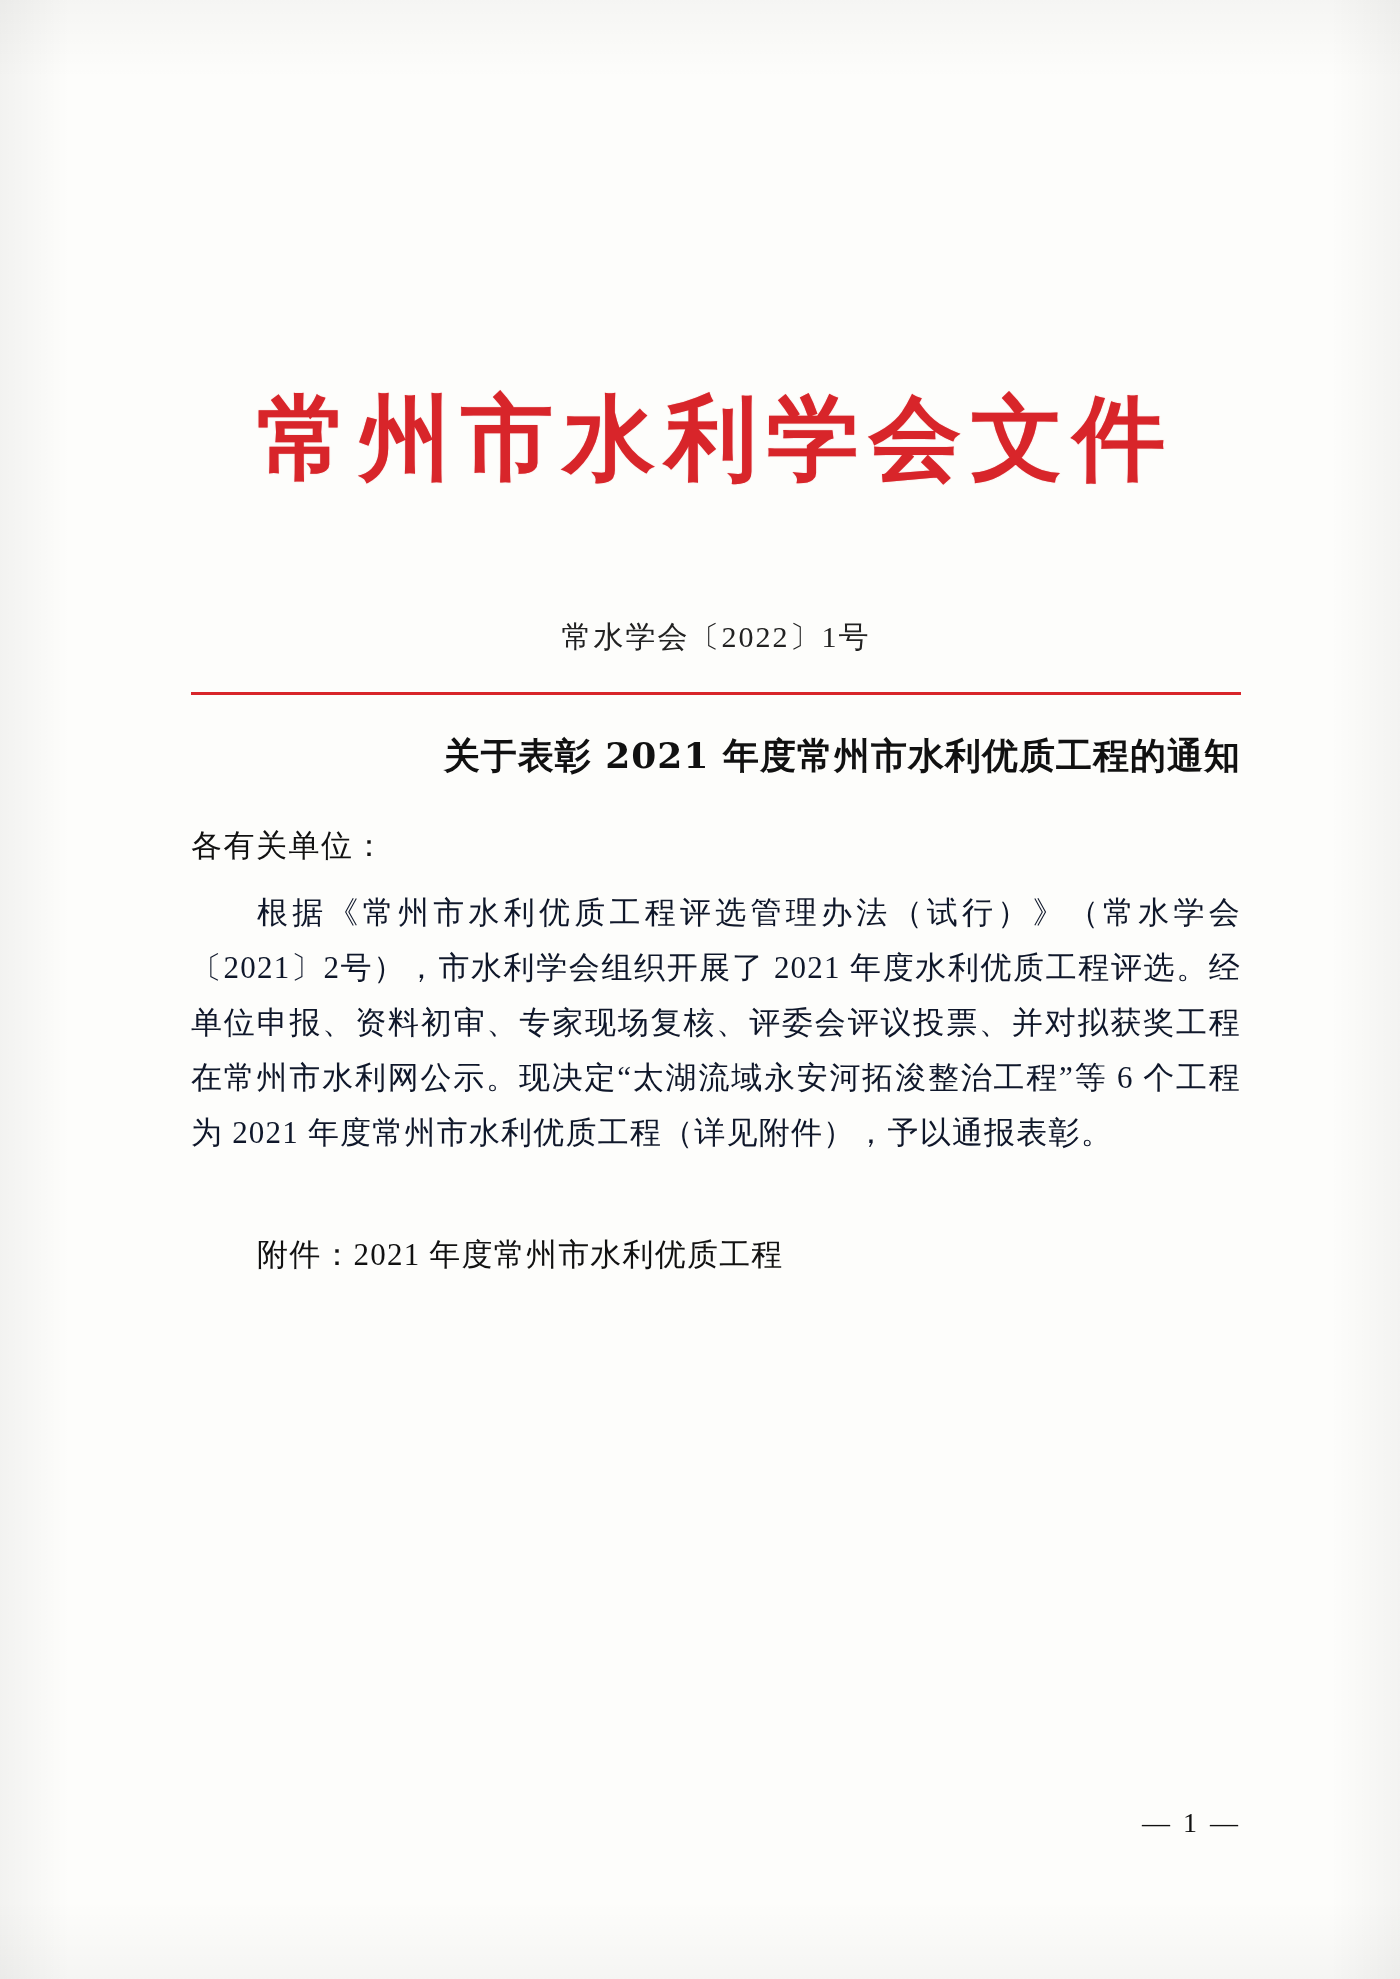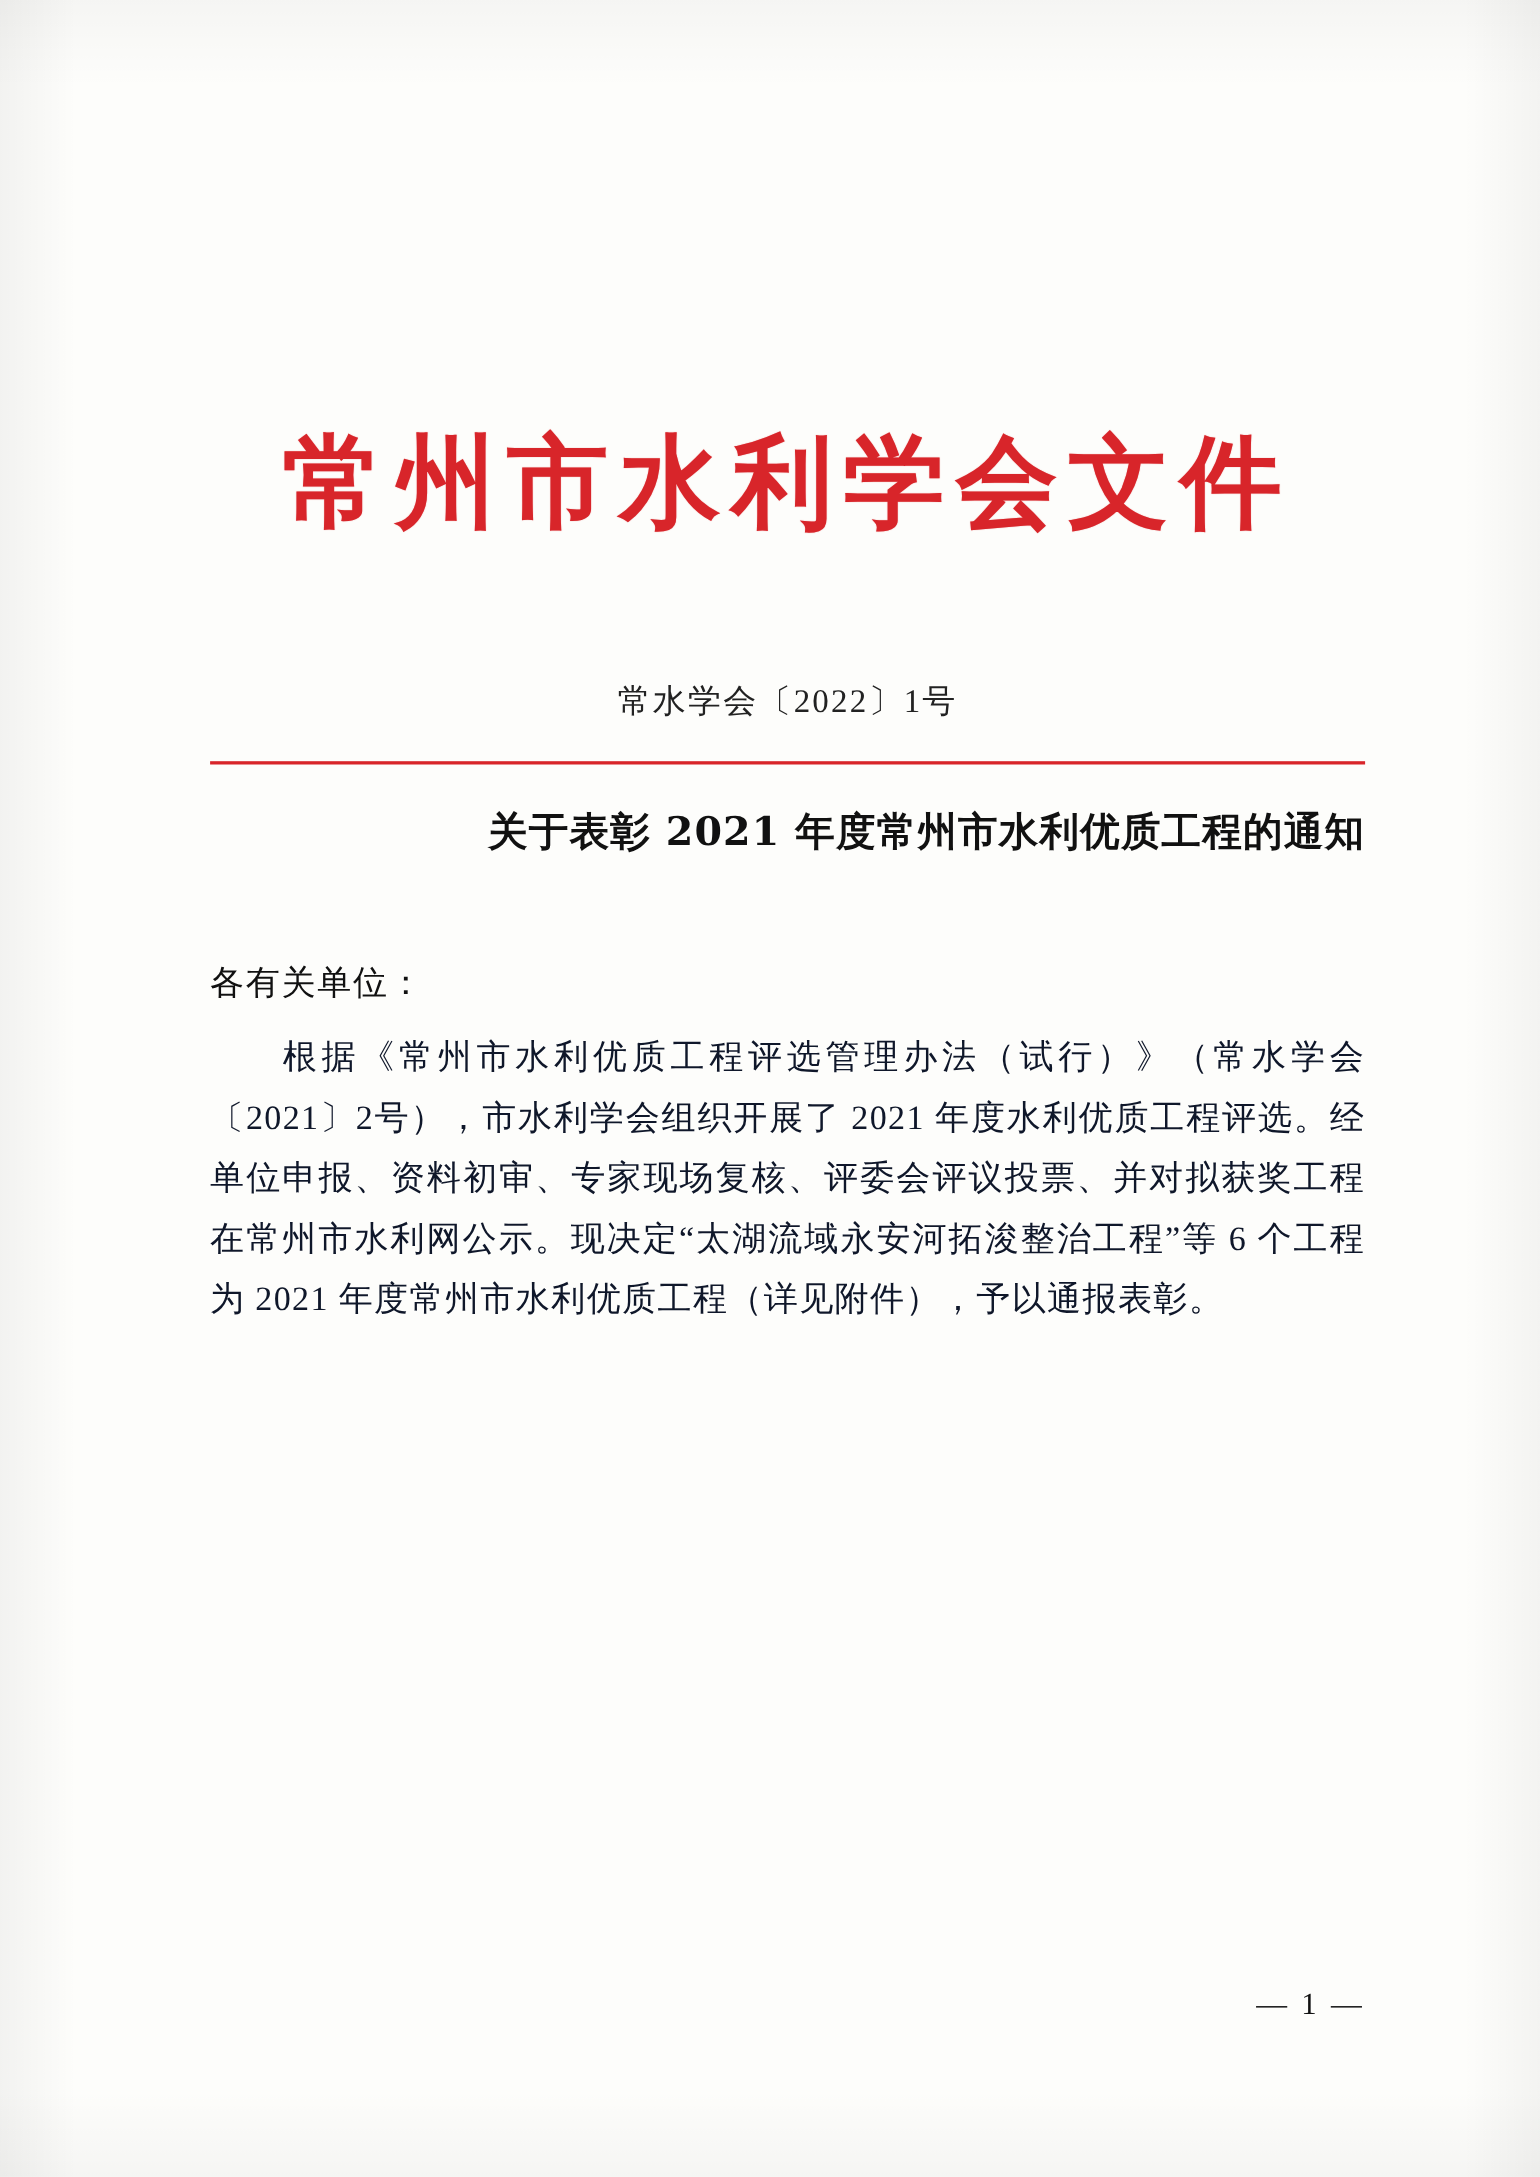--- a/index.html
+++ b/index.html
@@ -74,21 +74,21 @@
     margin-top: 37px;
     text-align: right;
     font-size: 36px;
     font-weight: bold;
     letter-spacing: 1px;
     color: #111;
     font-family: "DejaVu Serif", "Liberation Serif", serif;
   }
 
   .salutation {
-    margin-top: 92px;
+    margin-top: 44px;
     font-size: 31px;
     letter-spacing: 1.5px;
     color: #111;
   }
 
   .body-para {
     margin-top: 18px;
     font-size: 31px;
     line-height: 1.78;
     letter-spacing: 1.2px;
@@ -129,16 +129,17 @@
 
     <div class="red-rule"></div>
 
     <div class="subject">关于表彰 2021 年度常州市水利优质工程的通知</div>
 
     <div class="salutation">各有关单位：</div>
 
     <p class="body-para">根据《常州市水利优质工程评选管理办法（试行）》（常水学会〔2021〕2号），市水利学会组织开展了 2021 年度水利优质工程评选。经单位申报、资料初审、专家现场复核、评委会评议投票、并对拟获奖工程在常州市水利网公示。现决定“太湖流域永安河拓浚整治工程”等 6 个工程为 2021 年度常州市水利优质工程（详见附件），予以通报表彰。</p>
 
 
+    <div class="attachment">附件：2021 年度常州市水利优质工程</div>
 
     <div class="page-number">— 1 —</div>
   </div>
 </div>
 
 </body></html>

